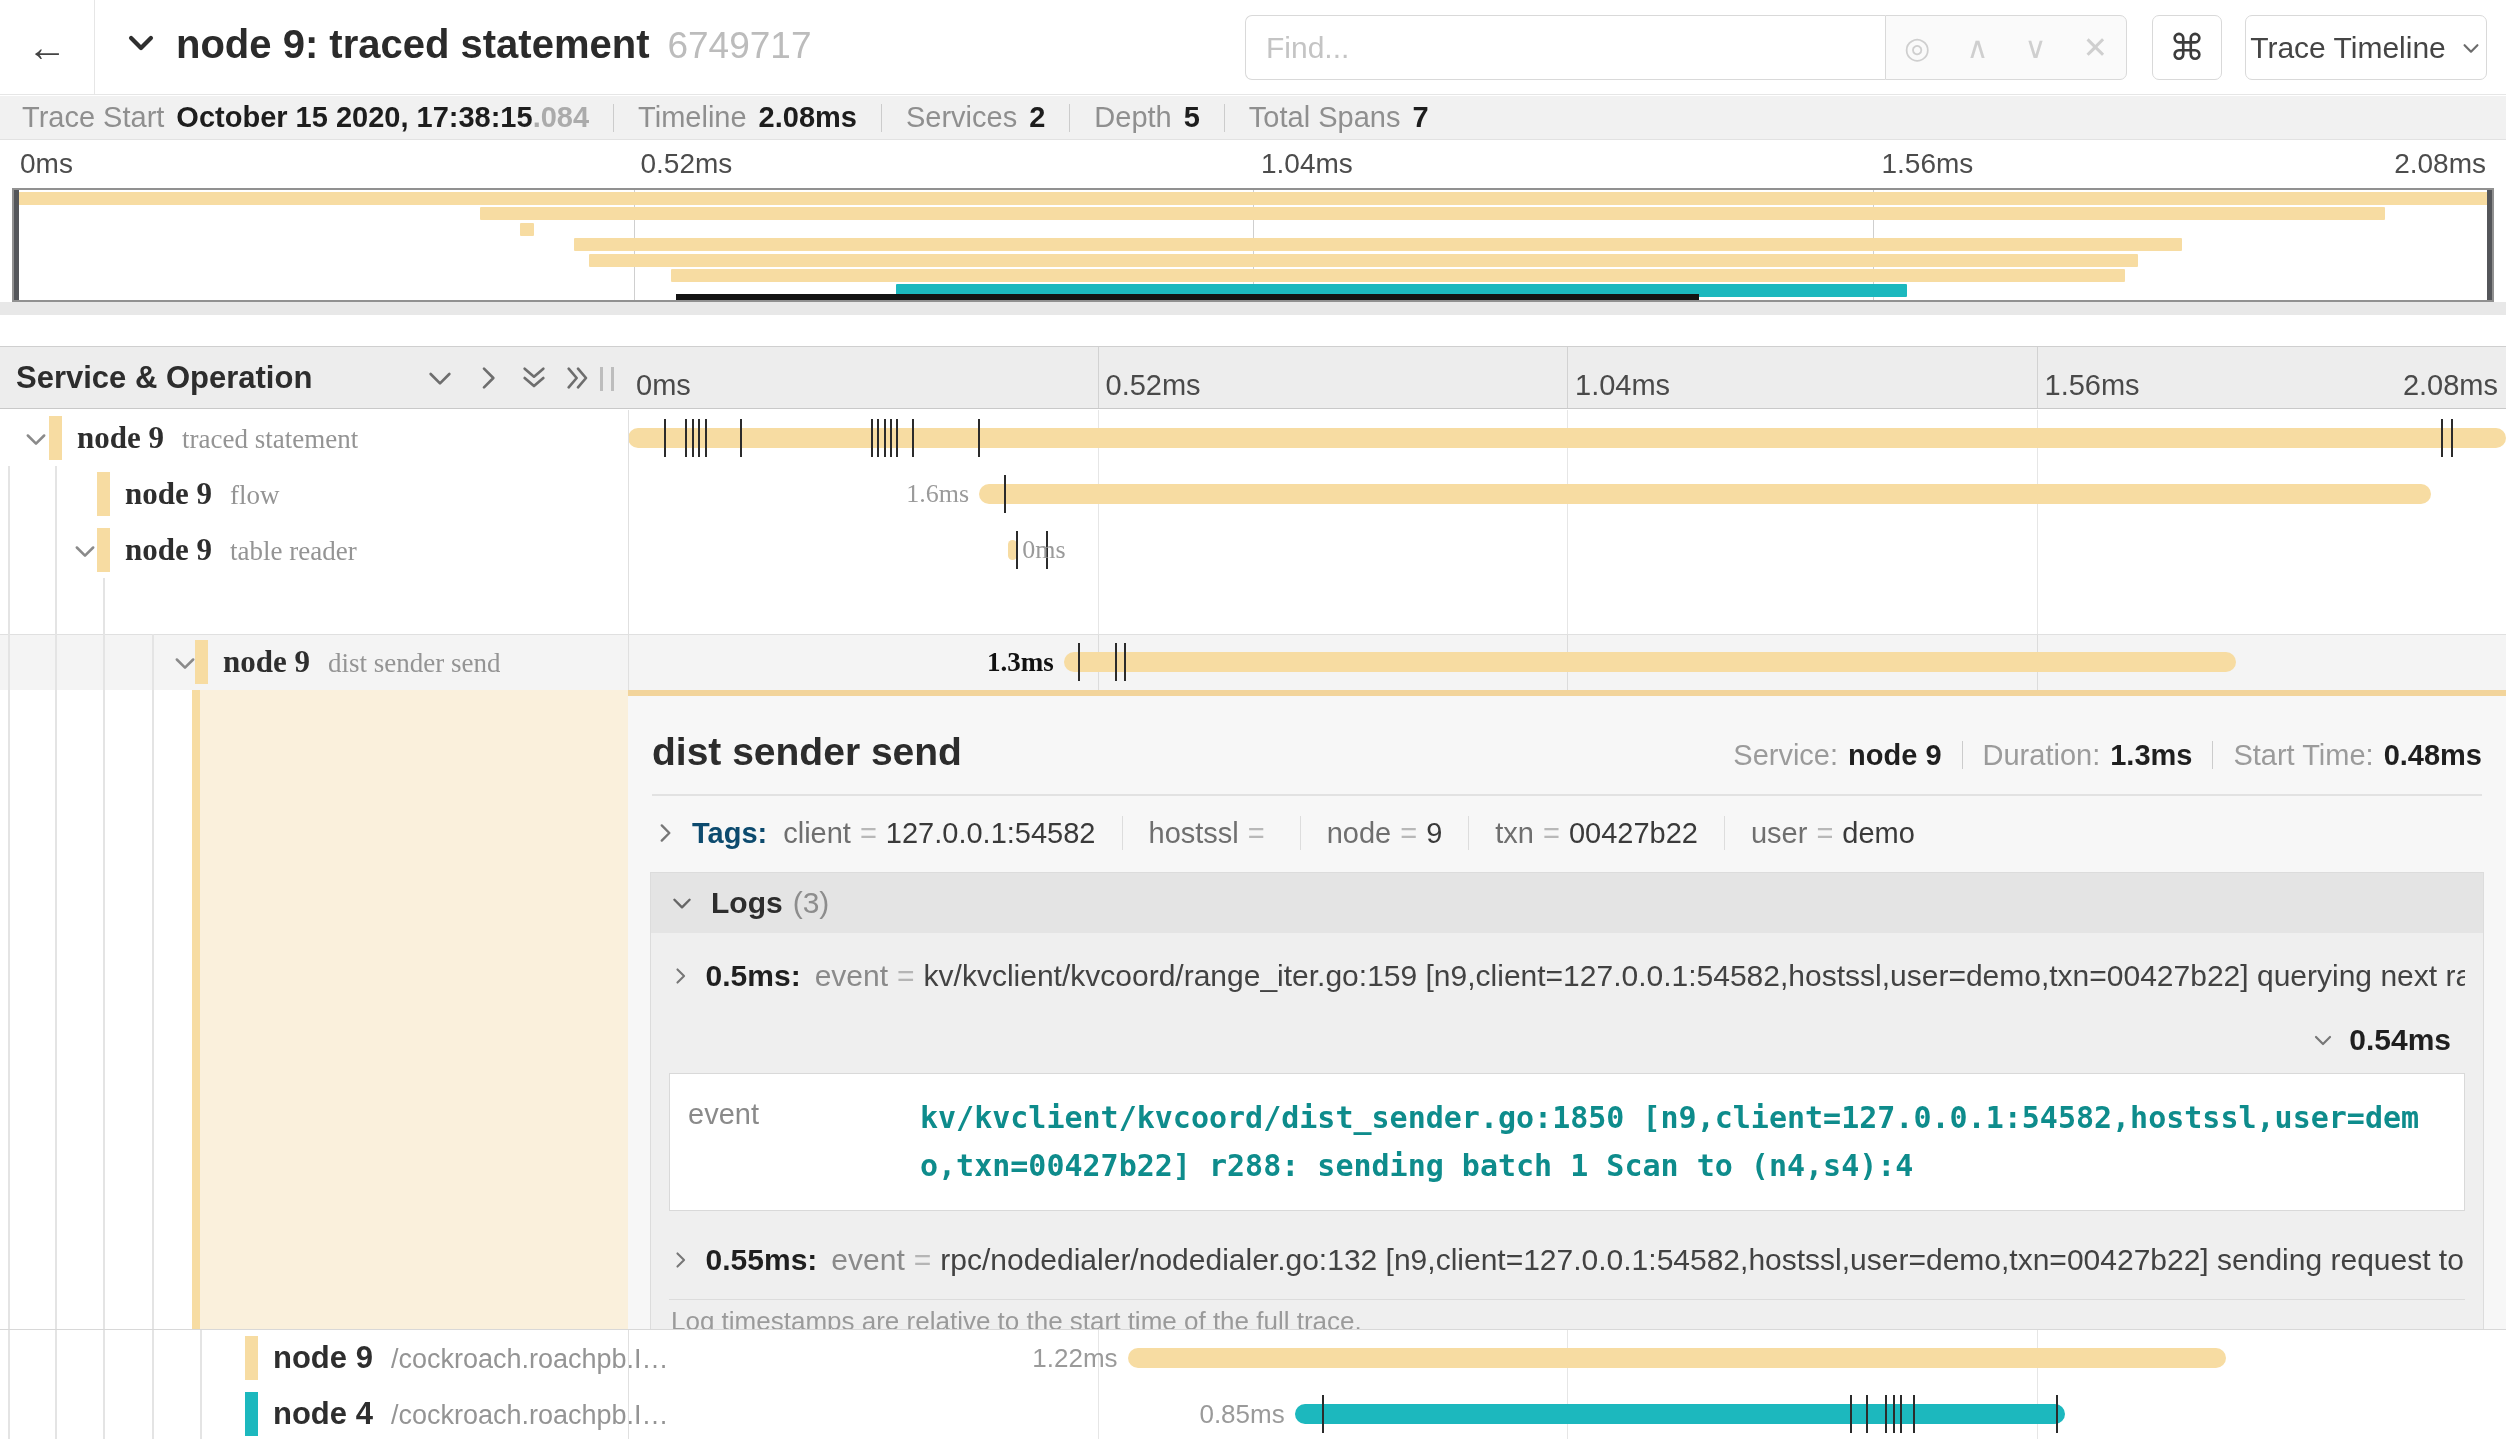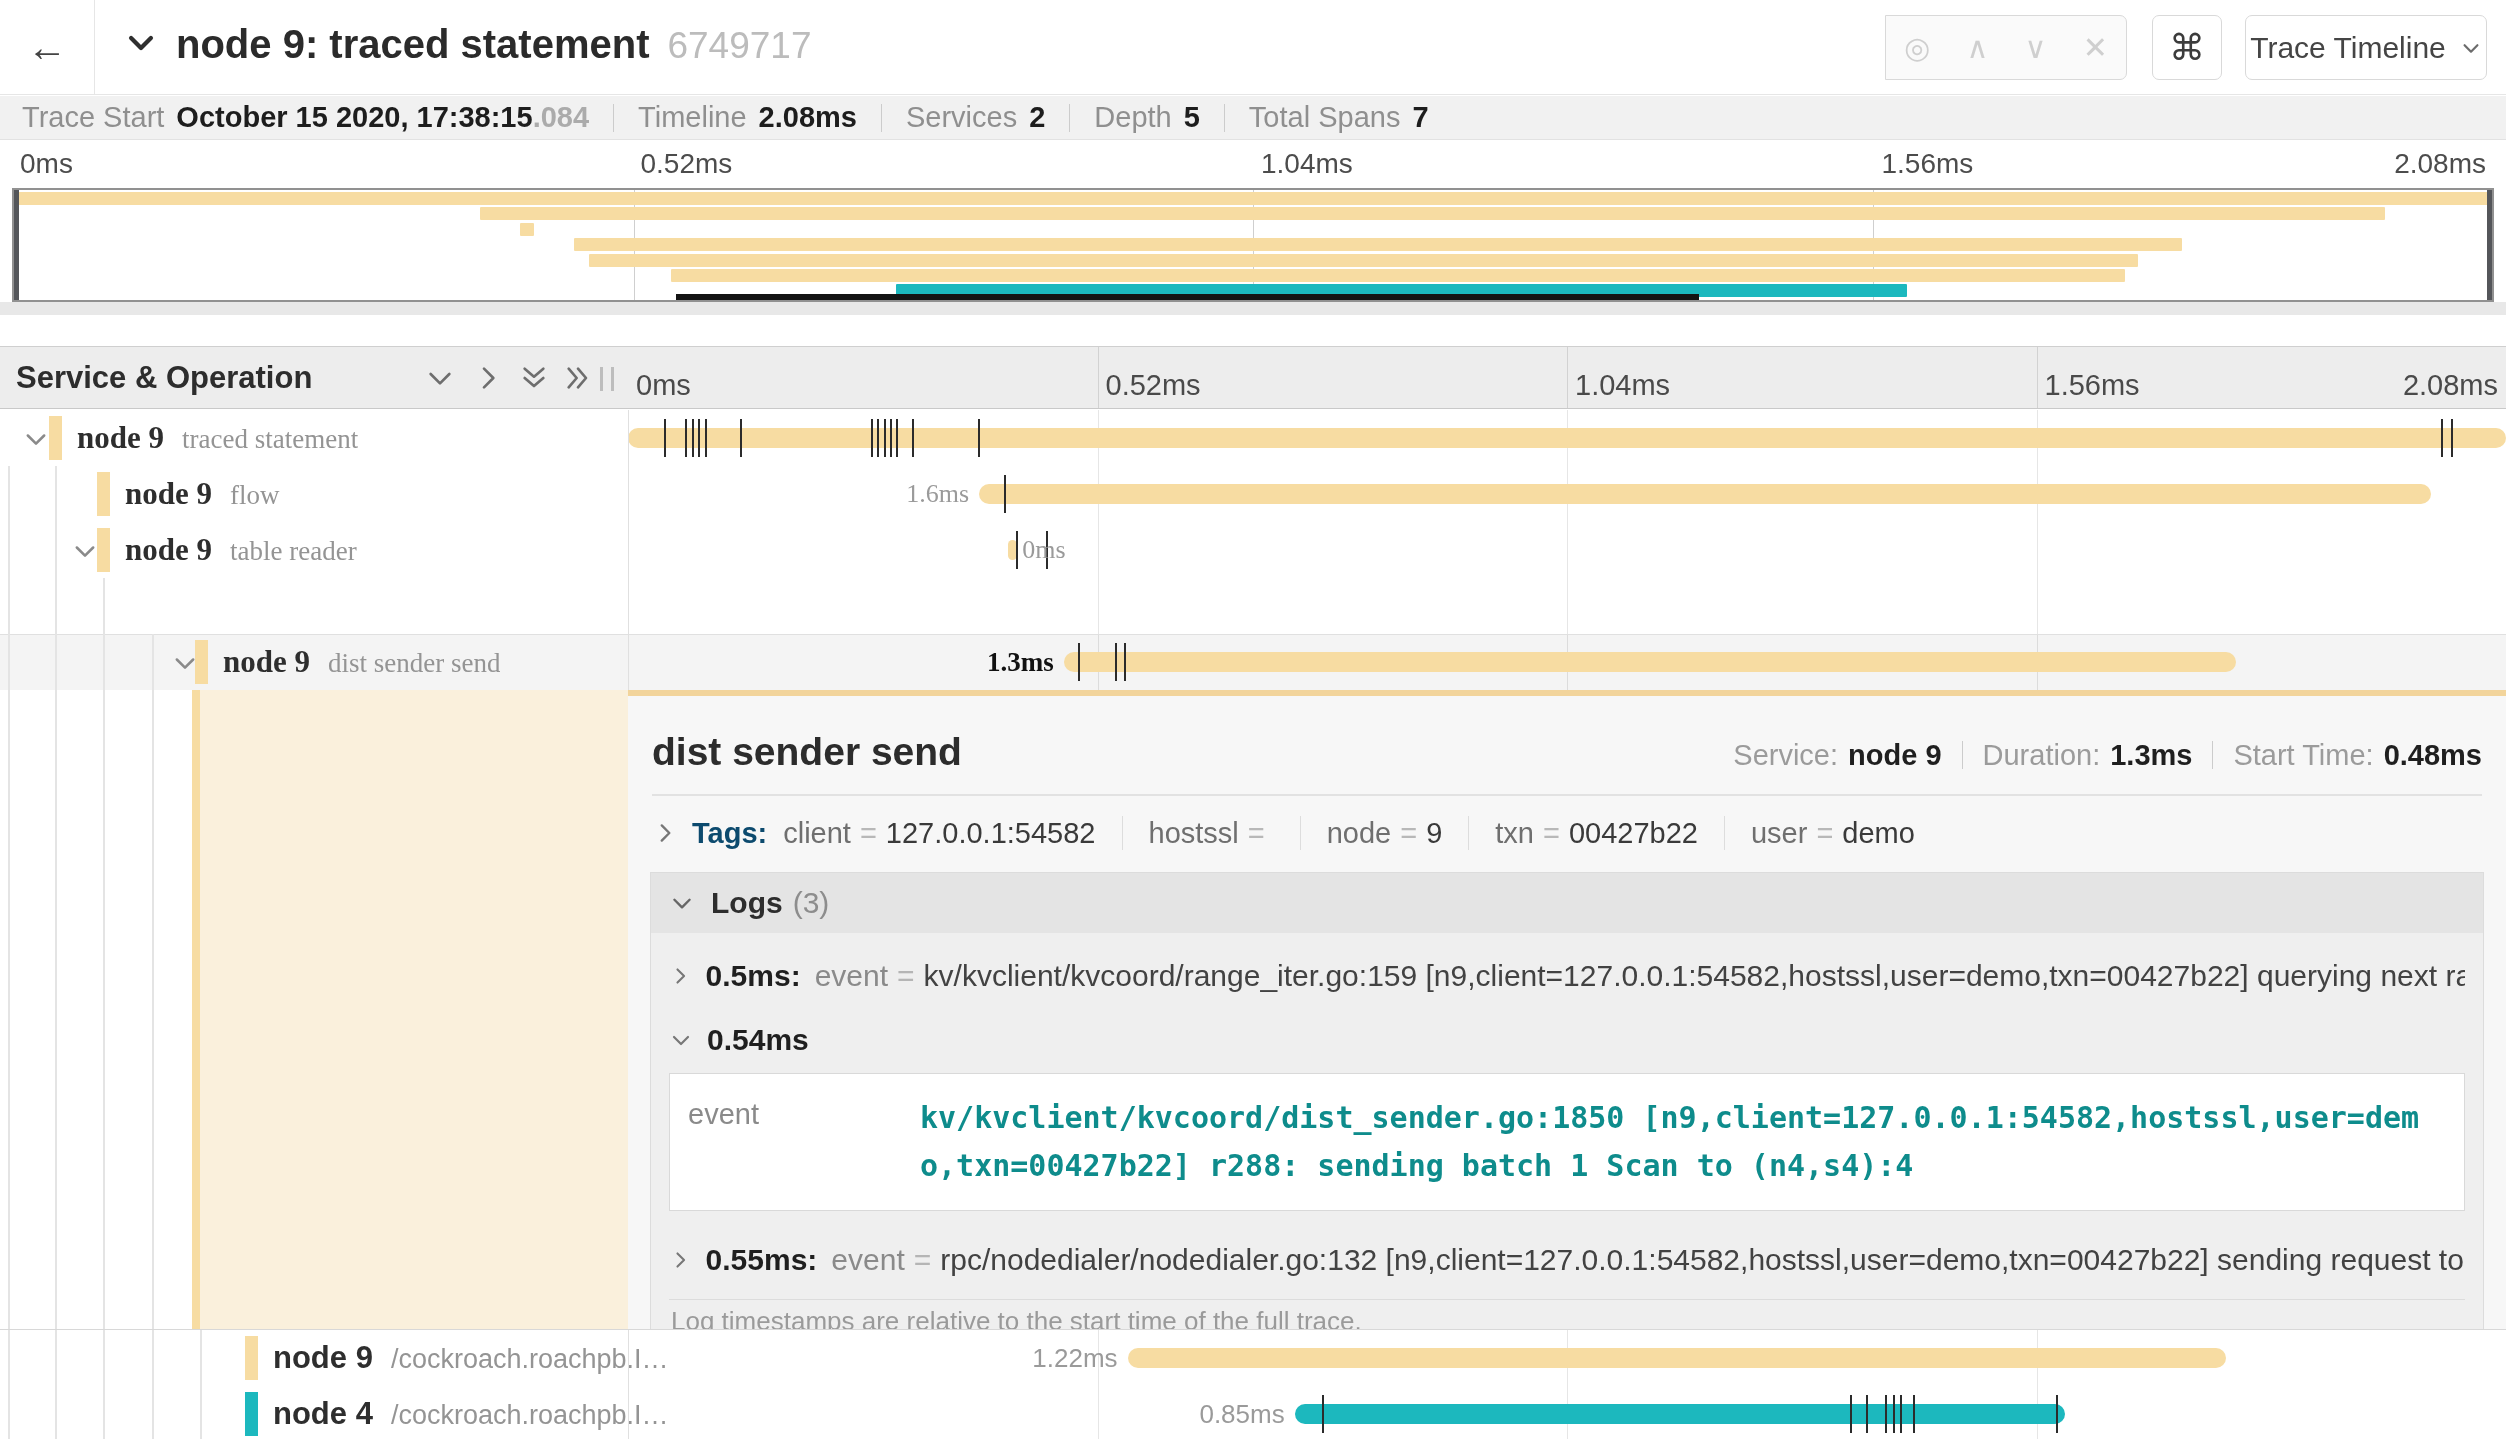--- a/index.html
+++ b/index.html
@@ -90,21 +90,21 @@
   #logs-box { border:1px solid #dcdcdc; margin-top:4px; }
   #logs-header { background:#e4e4e4; padding:13px 18px; font-size:30px; display:flex; align-items:center; cursor:pointer; }
   #logs-title { font-weight:bold; color:#2d2d2d; margin:0 10px 0 16px; }
   #logs-count { color:#8d8d8d; }
   #logs-body { background:#efefef; padding:6px 18px 0 18px; }
   .log-line { display:flex; align-items:center; padding:20px 0 18px 0; font-size:30px; white-space:nowrap; overflow:hidden; cursor:pointer; }
   .log-time { font-weight:bold; color:#1f1f1f; margin:0 14px 0 14px; }
   .log-key { color:#8a8a8a; }
   .log-eq { color:#b5b5b5; margin:0 9px; }
   .log-val { color:#424242; overflow:hidden; text-overflow:clip; }
-  .log-exp-header { display:flex; align-items:center; padding:12px 0 14px 0; font-size:30px; cursor:pointer; }
+  .log-exp-header { display:flex; align-items:center; padding:12px 0 14px 0; font-size:30px; cursor:pointer;justify-content:flex-end; }
   #kv-box { background:#fff; border:1px solid #d9d9d9; display:flex; padding:20px 18px; margin:2px 0 12px 0; }
   .kv-key { width:232px; flex:none; color:#8a8a8a; font-size:29px; padding-top:4px; }
   .kv-val { flex:1; font-family:"DejaVu Sans Mono","Liberation Mono",monospace; font-size:30px; font-weight:bold; color:#0e8c8c; word-break:break-all; line-height:1.6; max-width:1530px; }
   #logs-note { border-top:1px solid #dcdcdc; margin-top:4px; padding:6px 2px 16px 2px; font-size:26px; color:#9a9a9a; }
 </style>
 </head>
 <body>
 
 <div id="app">
 
@@ -113,20 +113,21 @@
       <span>←</span>
     </div>
     <span id="title-chev">
       <svg width="34" height="34" viewBox="0 0 24 24" fill="none" stroke="#2f2f2f" stroke-width="3" stroke-linecap="round" stroke-linejoin="round">
           <polyline points="5,8.5 12,15.5 19,8.5"></polyline>
         </svg>
     </span>
     <div id="page-title">
       <span>node 9: traced statement</span><span id="trace-id">6749717</span>
     </div>
+    <input id="find-input" type="text" placeholder="Find..." style="">
     <div id="find-tools">
       <span>◎</span>
       <span>∧</span>
       <span>∨</span>
       <span>✕</span>
     </div>
     <div id="shortcut-btn">
       <span>⌘</span>
     </div>
     <div id="view-btn">

